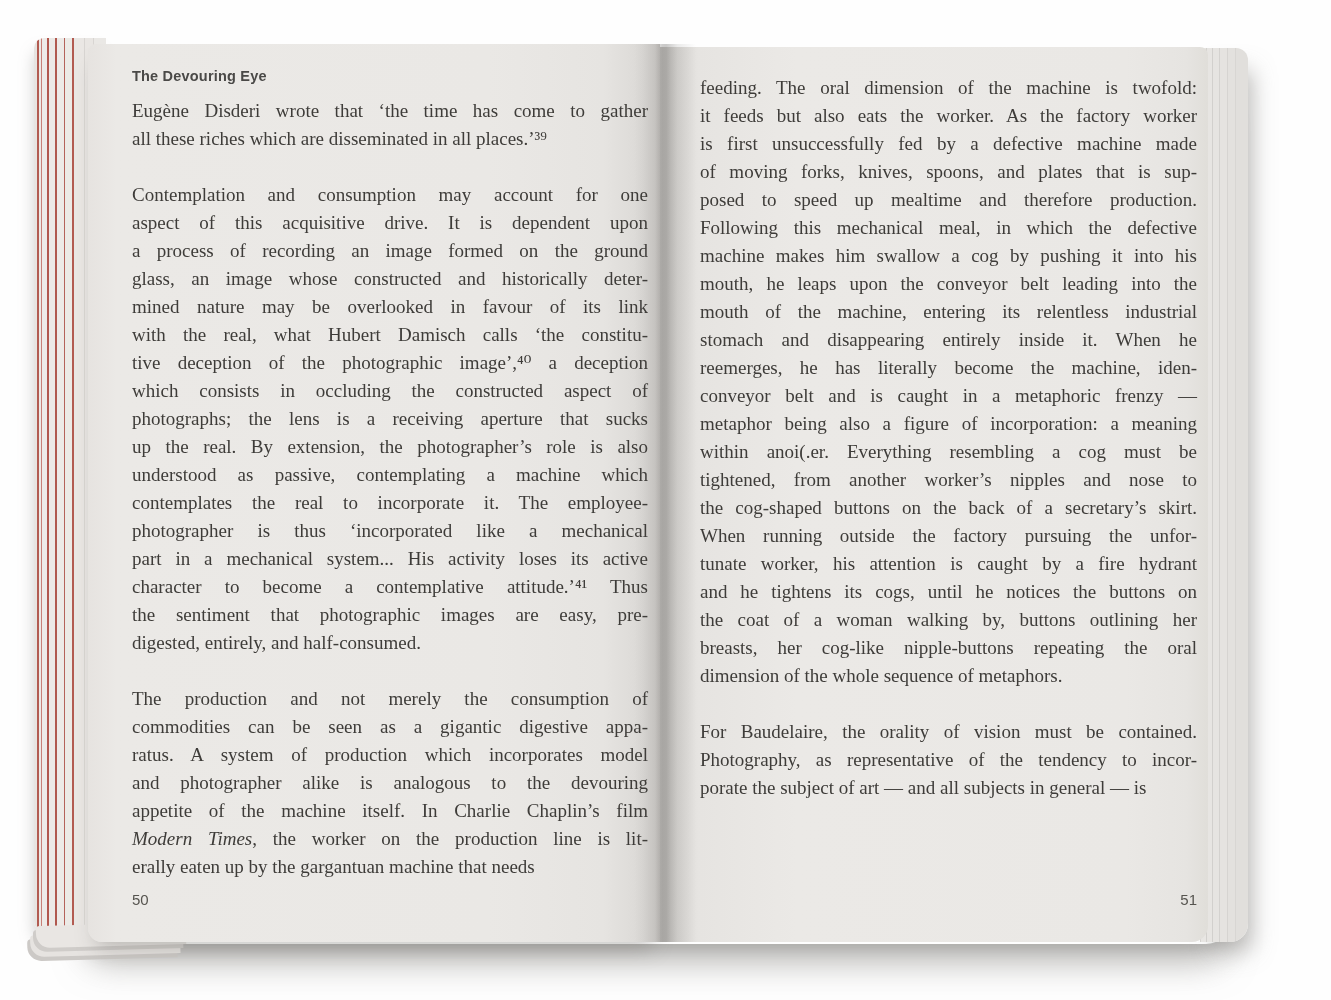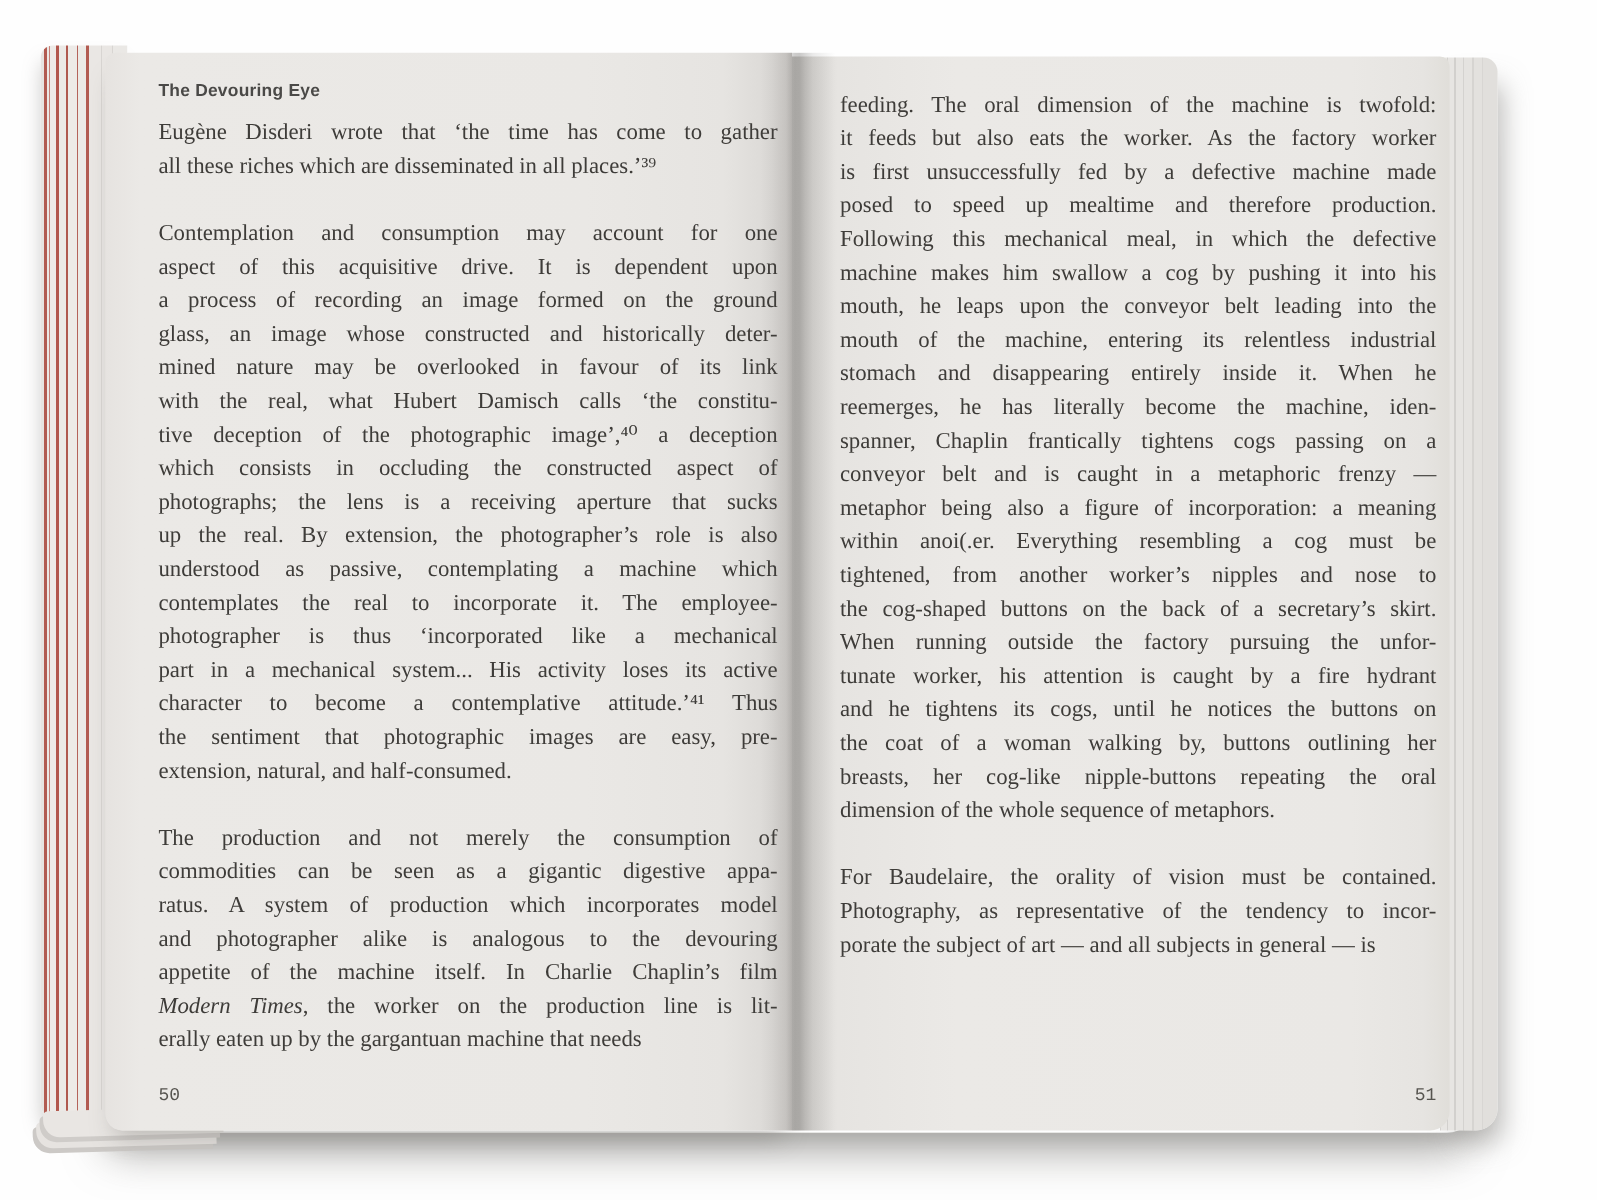--- a/index.html
+++ b/index.html
@@ -53,21 +53,21 @@
   .page-left  .page-inner{padding:24px 12px 0 44px;}
   .page-right .page-inner{padding:27px 11px 0 40px;}
 
   .page-header{font-family:"Liberation Sans","DejaVu Sans",sans-serif;font-size:14.5px;font-weight:bold;
       letter-spacing:.2px;color:#4a4947;margin-bottom:13px;}
   .page-body{font-size:19px;line-height:28px;color:#3e3c39;}
   .line{text-align:justify;text-align-last:justify;-moz-text-align-last:justify;white-space:normal;}
   .line.line-last{text-align-last:left;-moz-text-align-last:left;}
   .para + .para{margin-top:28px;}
 
-  .page-number{position:absolute;bottom:20px;font-family:Liberation Mono, monospace;
+  .page-number{position:absolute;bottom:34px;font-family:Liberation Sans, sans-serif;
       font-size:15px;color:#56544f;}
   .page-left  .page-number{left:44px;}
   .page-right .page-number{right:11px;}
 </style>
 </head>
 <body>
 
 <div class="scene">
   <div class="book">
     <div class="book-shadow"></div>
@@ -92,21 +92,21 @@
               <div class="line">tive deception of the photographic image’,⁴⁰ a deception</div>
               <div class="line">which consists in occluding the constructed aspect of</div>
               <div class="line">photographs; the lens is a receiving aperture that sucks</div>
               <div class="line">up the real. By extension, the photographer’s role is also</div>
               <div class="line">understood as passive, contemplating a machine which</div>
               <div class="line">contemplates the real to incorporate it. The employee-</div>
               <div class="line">photographer is thus ‘incorporated like a mechanical</div>
               <div class="line">part in a mechanical system... His activity loses its active</div>
               <div class="line">character to become a contemplative attitude.’⁴¹ Thus</div>
               <div class="line">the sentiment that photographic images are easy, pre-</div>
-              <div class="line line-last">extension, natural, and half-consumed.</div>
+              <div class="line line-last">digested, entirely, and half-consumed.</div>
             </div>
             <div class="para">
               <div class="line">The production and not merely the consumption of</div>
               <div class="line">commodities can be seen as a gigantic digestive appa-</div>
               <div class="line">ratus. A system of production which incorporates model</div>
               <div class="line">and photographer alike is analogous to the devouring</div>
               <div class="line">appetite of the machine itself. In Charlie Chaplin’s film</div>
               <div class="line"><i>Modern Times</i>, the worker on the production line is lit-</div>
               <div class="line line-last">erally eaten up by the gargantuan machine that needs</div>
             </div>
@@ -115,28 +115,28 @@
       </div>
     </div>
 
     <div class="page page-right">
       <div class="page-inner">
         <div class="page-body">
             <div class="para">
               <div class="line">feeding. The oral dimension of the machine is twofold:</div>
               <div class="line">it feeds but also eats the worker. As the factory worker</div>
               <div class="line">is first unsuccessfully fed by a defective machine made</div>
+              <div class="line">of moving forks, knives, spoons, and plates that is sup-</div>
               <div class="line">posed to speed up mealtime and therefore production.</div>
               <div class="line">Following this mechanical meal, in which the defective</div>
               <div class="line">machine makes him swallow a cog by pushing it into his</div>
               <div class="line">mouth, he leaps upon the conveyor belt leading into the</div>
               <div class="line">mouth of the machine, entering its relentless industrial</div>
               <div class="line">stomach and disappearing entirely inside it. When he</div>
               <div class="line">reemerges, he has literally become the machine, iden-</div>
-              <div class="line">spanner, Chaplin frantically tightens cogs passing on a</div>
               <div class="line">conveyor belt and is caught in a metaphoric frenzy —</div>
               <div class="line">metaphor being also a figure of incorporation: a meaning</div>
               <div class="line">within anoi(.er. Everything resembling a cog must be</div>
               <div class="line">tightened, from another worker’s nipples and nose to</div>
               <div class="line">the cog-shaped buttons on the back of a secretary’s skirt.</div>
               <div class="line">When running outside the factory pursuing the unfor-</div>
               <div class="line">tunate worker, his attention is caught by a fire hydrant</div>
               <div class="line">and he tightens its cogs, until he notices the buttons on</div>
               <div class="line">the coat of a woman walking by, buttons outlining her</div>
               <div class="line">breasts, her cog-like nipple-buttons repeating the oral</div>

